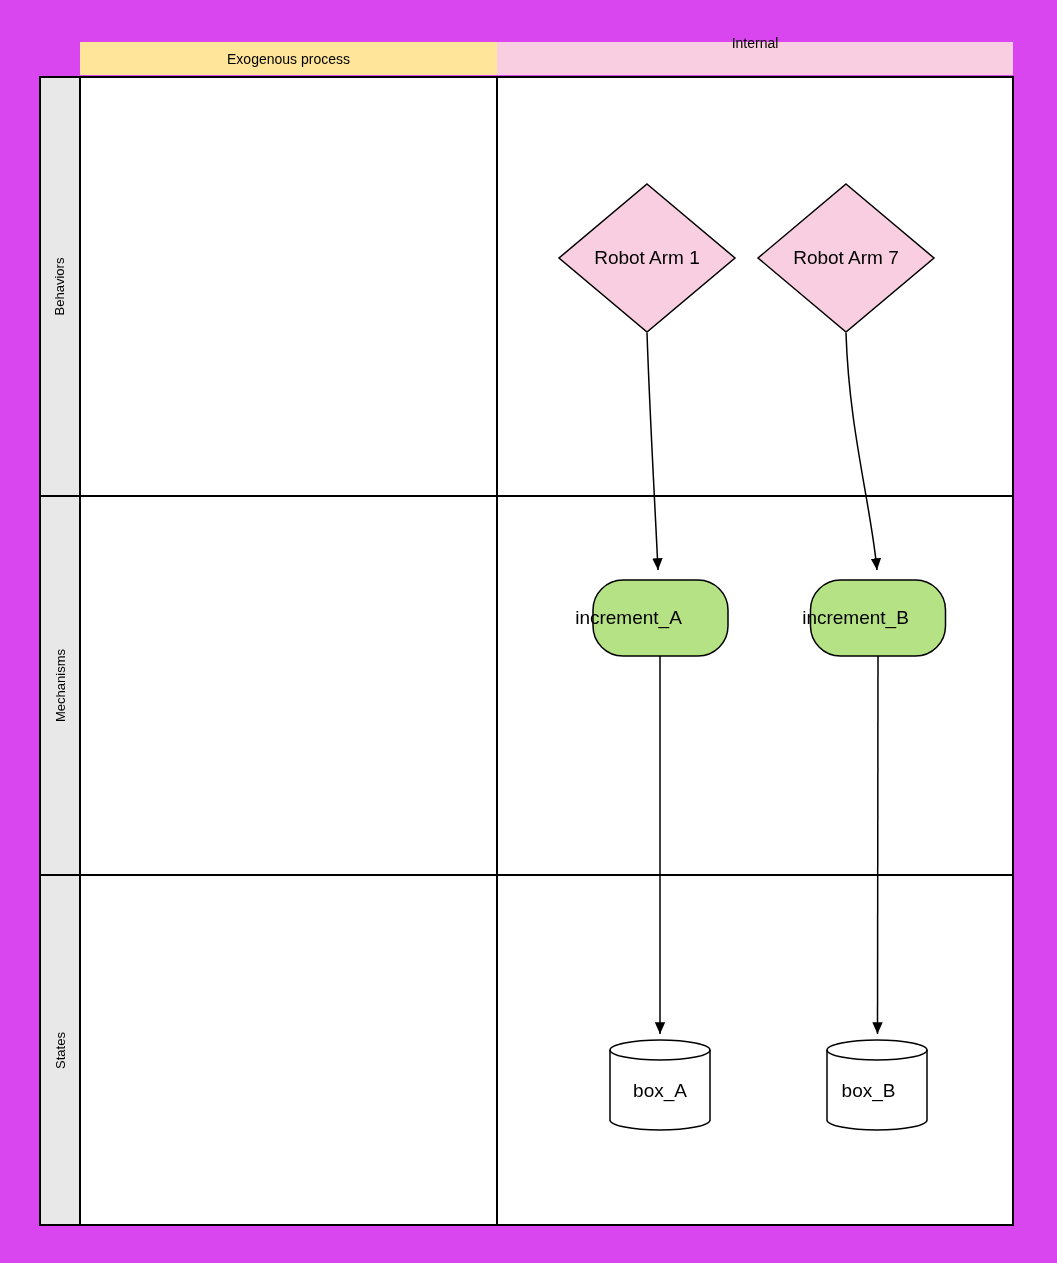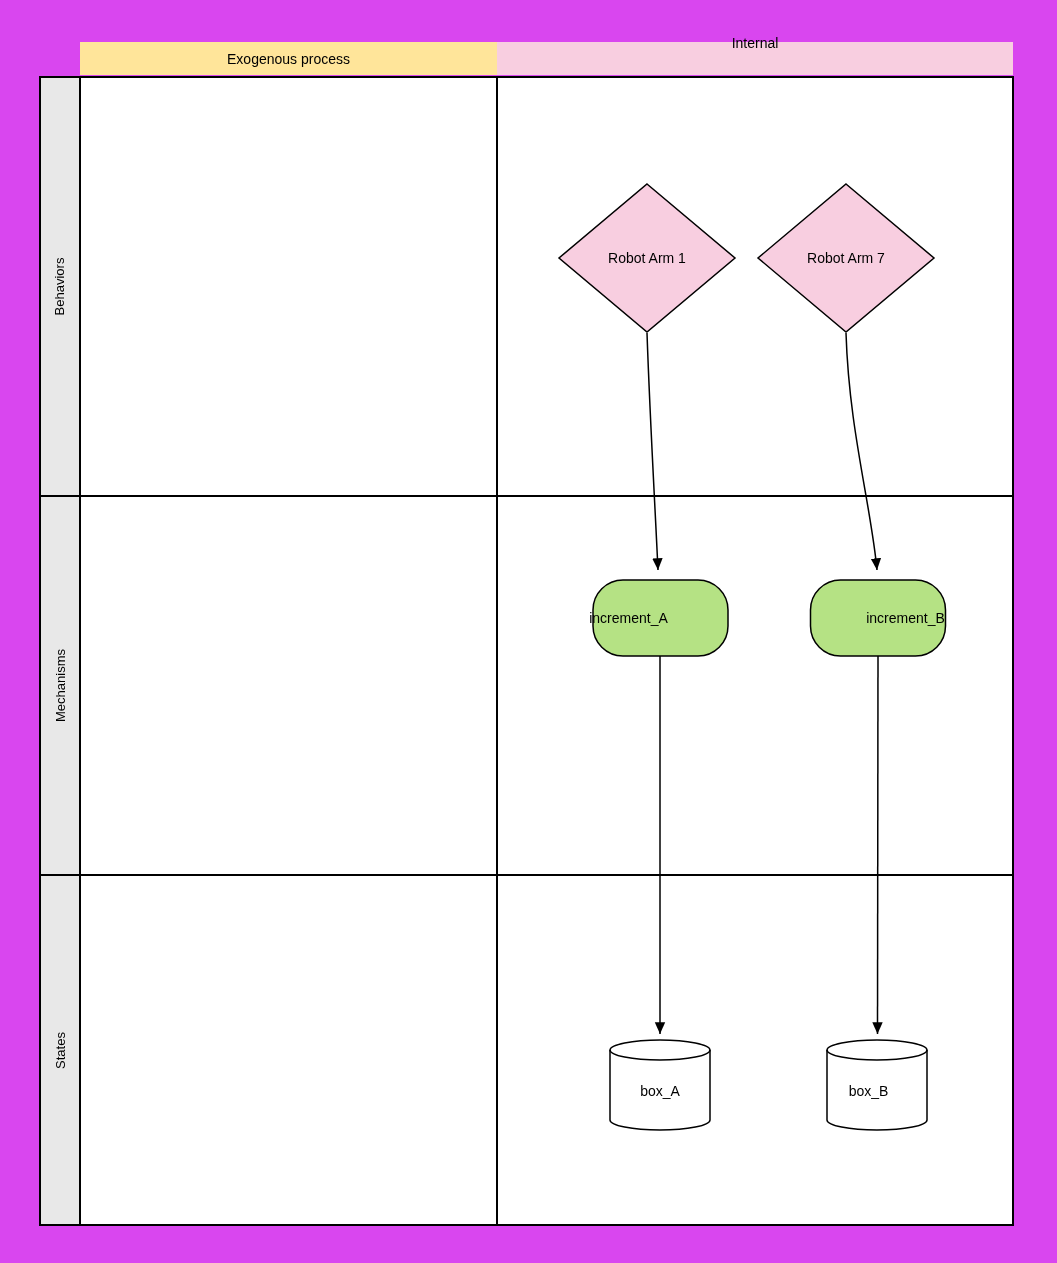--- a/index.html
+++ b/index.html
@@ -10,21 +10,21 @@
     width: 1057px;
     height: 1263px;
     background: #d946ef;
     overflow: hidden;
   }
   svg.layer { position: absolute; left: 0; top: 0; display: block; }
   .overlay { position: absolute; display: flex; align-items: center; justify-content: center; }
   .header-label { font-size: 14px; }
   .row-label { font-size: 13px; }
   .row-label span { transform: rotate(-90deg); white-space: nowrap; display: block; }
-  .node-label { font-size: 14px; pointer-events: none; text-align: left; }
+  .node-label { font-size: 19px; pointer-events: none; text-align: left; }
 </style>
 </head>
 <body>
 
 <div class="canvas">
 
   <svg class="layer" width="1057" height="1263" viewBox="0 0 1057 1263">
     <defs>
       <marker id="arrowhead" viewBox="0 0 10 10" refX="9" refY="5" markerWidth="13" markerHeight="13" markerUnits="userSpaceOnUse" orient="auto">
         <path d="M 0 1 L 9 5 L 0 9 z" fill="#000000"></path>
@@ -73,18 +73,18 @@
     <span>Mechanisms</span>
   </div>
   <div class="overlay row-label" style="left:40px; top:875px; width:40px; height:350px;">
     <span>States</span>
   </div>
 
   <div class="overlay node-label" style="left:559px; top:234px; width:176px; height:48px;">Robot Arm 1</div>
   <div class="overlay node-label" style="left:758px; top:234px; width:176px; height:48px;">Robot Arm 7</div>
 
   <div class="overlay node-label" style="left:561px; top:580px; width:135px; height:76px;">increment_A</div>
-  <div class="overlay node-label" style="left:838px; top:580px; width:135px; height:76px;border-radius:27px;">increment_B</div>
+  <div class="overlay node-label" style="left:788px; top:580px; width:135px; height:76px;border-radius:27px;">increment_B</div>
 
   <div class="overlay node-label" style="left:610px; top:1058px; width:100px; height:66px;">box_A</div>
   <div class="overlay node-label" style="left:827px; top:1058px; width:83px; height:66px;">box_B</div>
 
 </div>
 
 </body></html>

